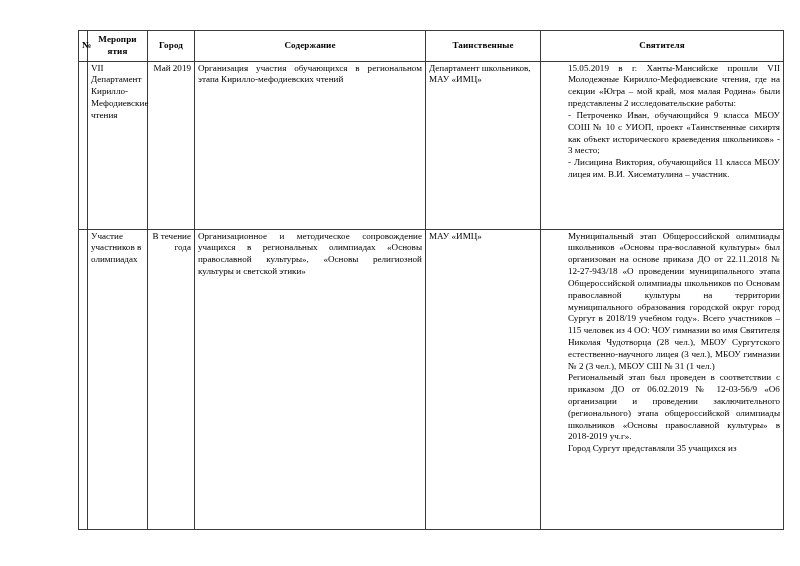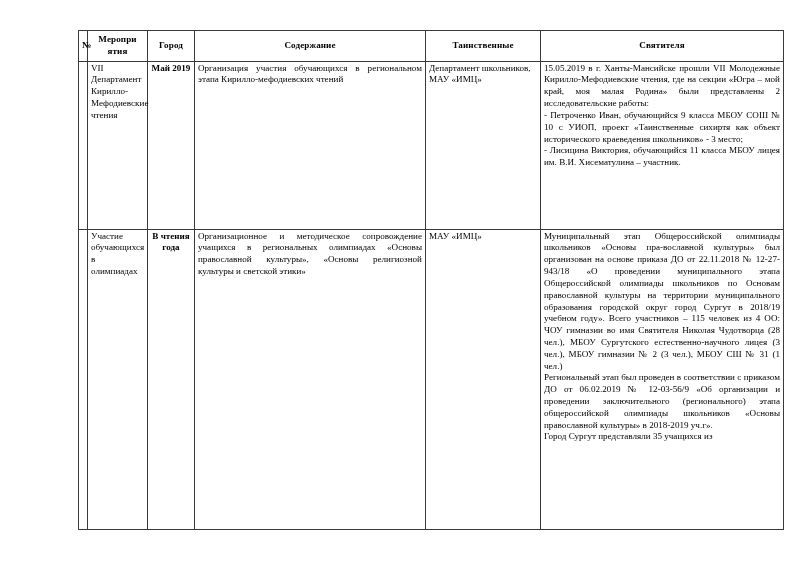--- a/index.html
+++ b/index.html
@@ -51,25 +51,26 @@
   col.c-content { width: 231px; }
   col.c-resp    { width: 115px; }
   col.c-result  { width: 243px; }
 
   .just {
     text-align: justify;
     text-justify: inter-word;
     hyphens: none;
   }
   .left { text-align: left; }
-  .ctr  { text-align: center; font-weight: bold; }
+  .ctr  { text-align: right; }
 
   td .cell-text {
     display: block;
     white-space: pre-line;
+    margin-left: 24px;
   }
   
   tr.row-1 td { height: 168px; }
   tr.row-2 td { height: 300px; }
 </style>
 </head>
 <body>
 
 <div class="page">
   <table class="report">
@@ -100,22 +101,22 @@
         <td class="just">Организация участия обучающихся в региональном этапа Кирилло-мефодиевских чтений</td>
         <td class="left">Департамент школьников, МАУ «ИМЦ»</td>
         <td class="just">
           <span class="cell-text">15.05.2019 в г. Ханты-Мансийске прошли VII Молодежные Кирилло-Мефодиевские чтения, где на секции «Югра – мой край, моя малая Родина» были представлены 2 исследовательские работы:
 - Петроченко Иван, обучающийся 9 класса МБОУ СОШ № 10 с УИОП, проект «Таинственные сихиртя как объект исторического краеведения школьников» - 3 место;
 - Лисицина Виктория, обучающийся 11 класса МБОУ лицея им. В.И. Хисематулина – участник.</span>
         </td>
       </tr>
       <tr class="row-2">
         <td class="ctr"></td>
-        <td class="left">Участие обучающихся в олимпиадах</td>
-        <td class="ctr">В чтения года</td>
+        <td class="left">Участие участников в олимпиадах</td>
+        <td class="ctr">В течение года</td>
         <td class="just">Организационное и методическое сопровождение учащихся в региональных олимпиадах «Основы православной культуры», «Основы религиозной культуры и светской этики»</td>
         <td class="left">МАУ «ИМЦ»</td>
         <td class="just">
           <span class="cell-text">Муниципальный этап Общероссийской олимпиады школьников «Основы пра-вославной культуры» был организован на основе приказа ДО от 22.11.2018 № 12-27-943/18 «О проведении муниципального этапа Общероссийской олимпиады школьников по Основам православной культуры на территории муниципального образования городской округ город Сургут в 2018/19 учебном году». Всего участников – 115 человек из 4 ОО: ЧОУ гимназии во имя Святителя Николая Чудотворца (28 чел.), МБОУ Сургутского естественно-научного лицея (3 чел.), МБОУ гимназии № 2 (3 чел.), МБОУ СШ № 31 (1 чел.)
 Региональный этап был проведен в соответствии с приказом ДО от 06.02.2019 № 12-03-56/9 «Об организации и проведении заключительного (регионального) этапа общероссийской олимпиады школьников «Основы православной культуры» в 2018-2019 уч.г».
 Город Сургут представляли 35 учащихся из</span>
         </td>
       </tr>
     </tbody>
   </table>

